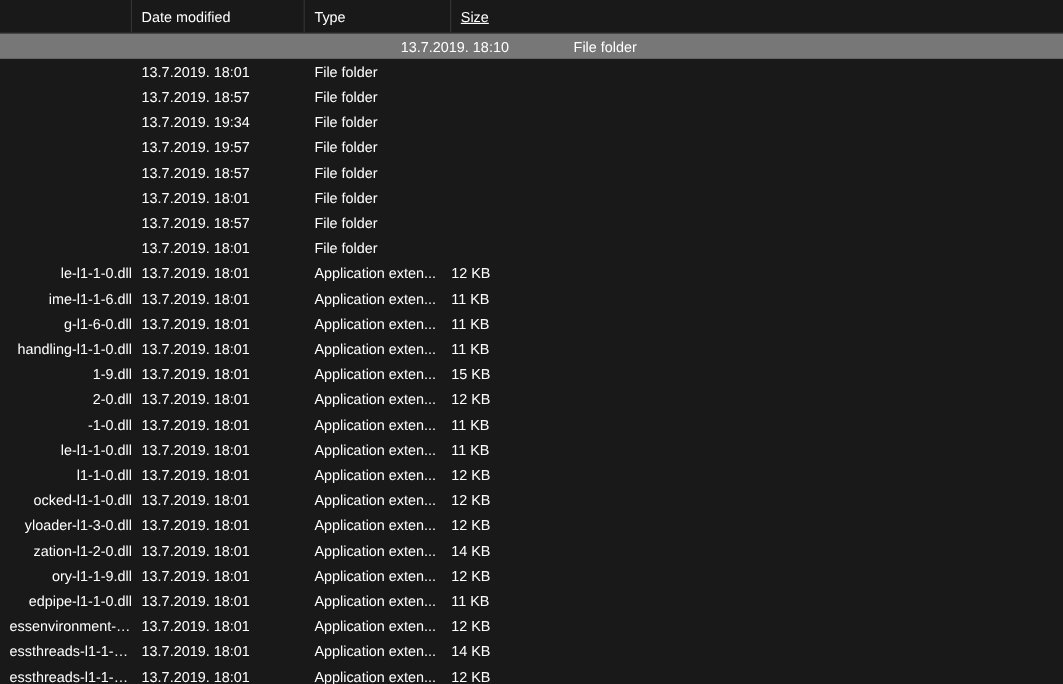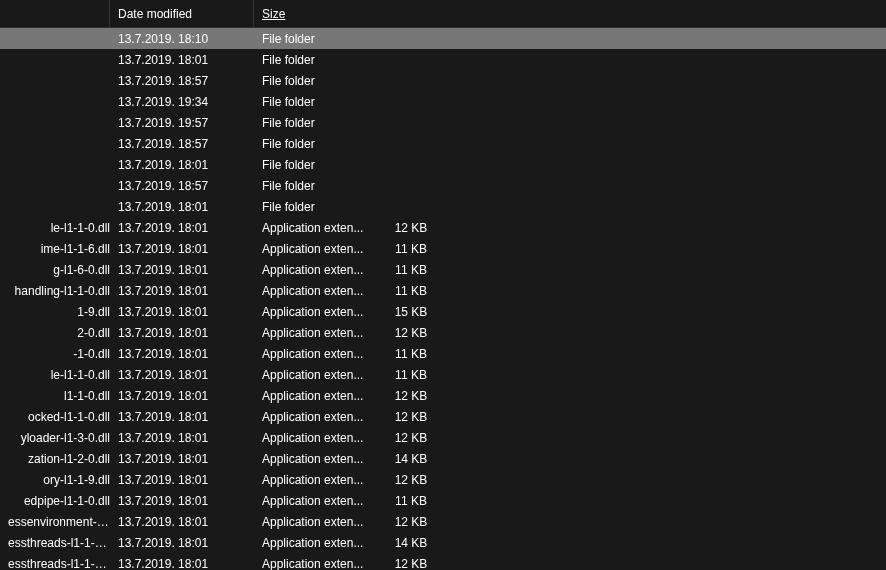--- a/index.html
+++ b/index.html
@@ -37,39 +37,41 @@
     width: 100%;
   }
   .row {
     display: flex;
     height: 21px;
     align-items: center;
     color: #fff;
   }
   .row.selected {
     background: #777777;
+    justify-content: center;
   }
   .row .cell {
     white-space: nowrap;
     overflow: hidden;
     text-overflow: clip;
     padding-left: 8px;
   }
   .row .cell.name { width: 110px; text-overflow: ellipsis; text-align: right; }
   .row .cell.date { width: 144px; }
   .row .cell.type { width: 122px; text-overflow: ellipsis; }
-  .row .cell.size { width: 78px; text-align: center; padding-right: 8px; padding-left: 0; }
+  .row .cell.size { width: 78px; text-align: left; padding-right: 8px; padding-left: 0; }
   
 </style>
 </head>
 <body>
 
 <div class="header">
   <div class="col name"></div>
   <div class="col date">Date modified</div>
+  <div class="col type">Type</div>
   <div class="col size">Size</div>
 </div>
 
 <div class="rows" id="rows">
     <div class="row selected">
       <div class="cell name"></div>
       <div class="cell date">13.7.2019. 18:10</div>
       <div class="cell type">File folder</div>
       <div class="cell size"></div>
     </div>

